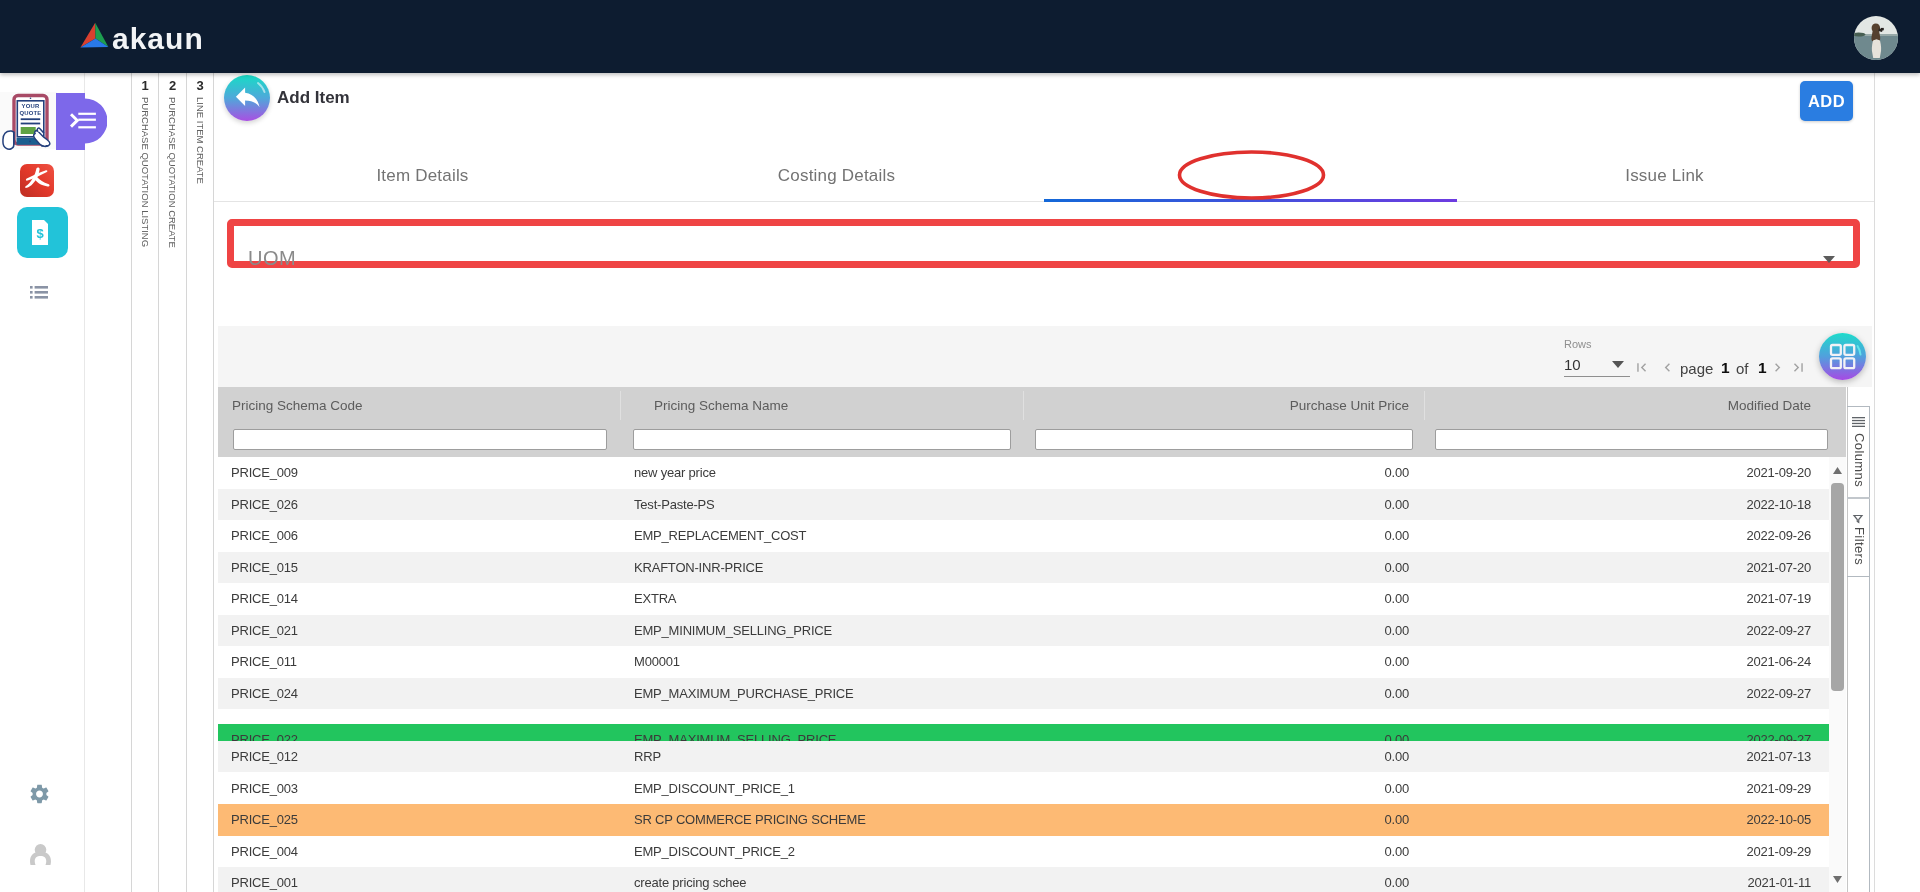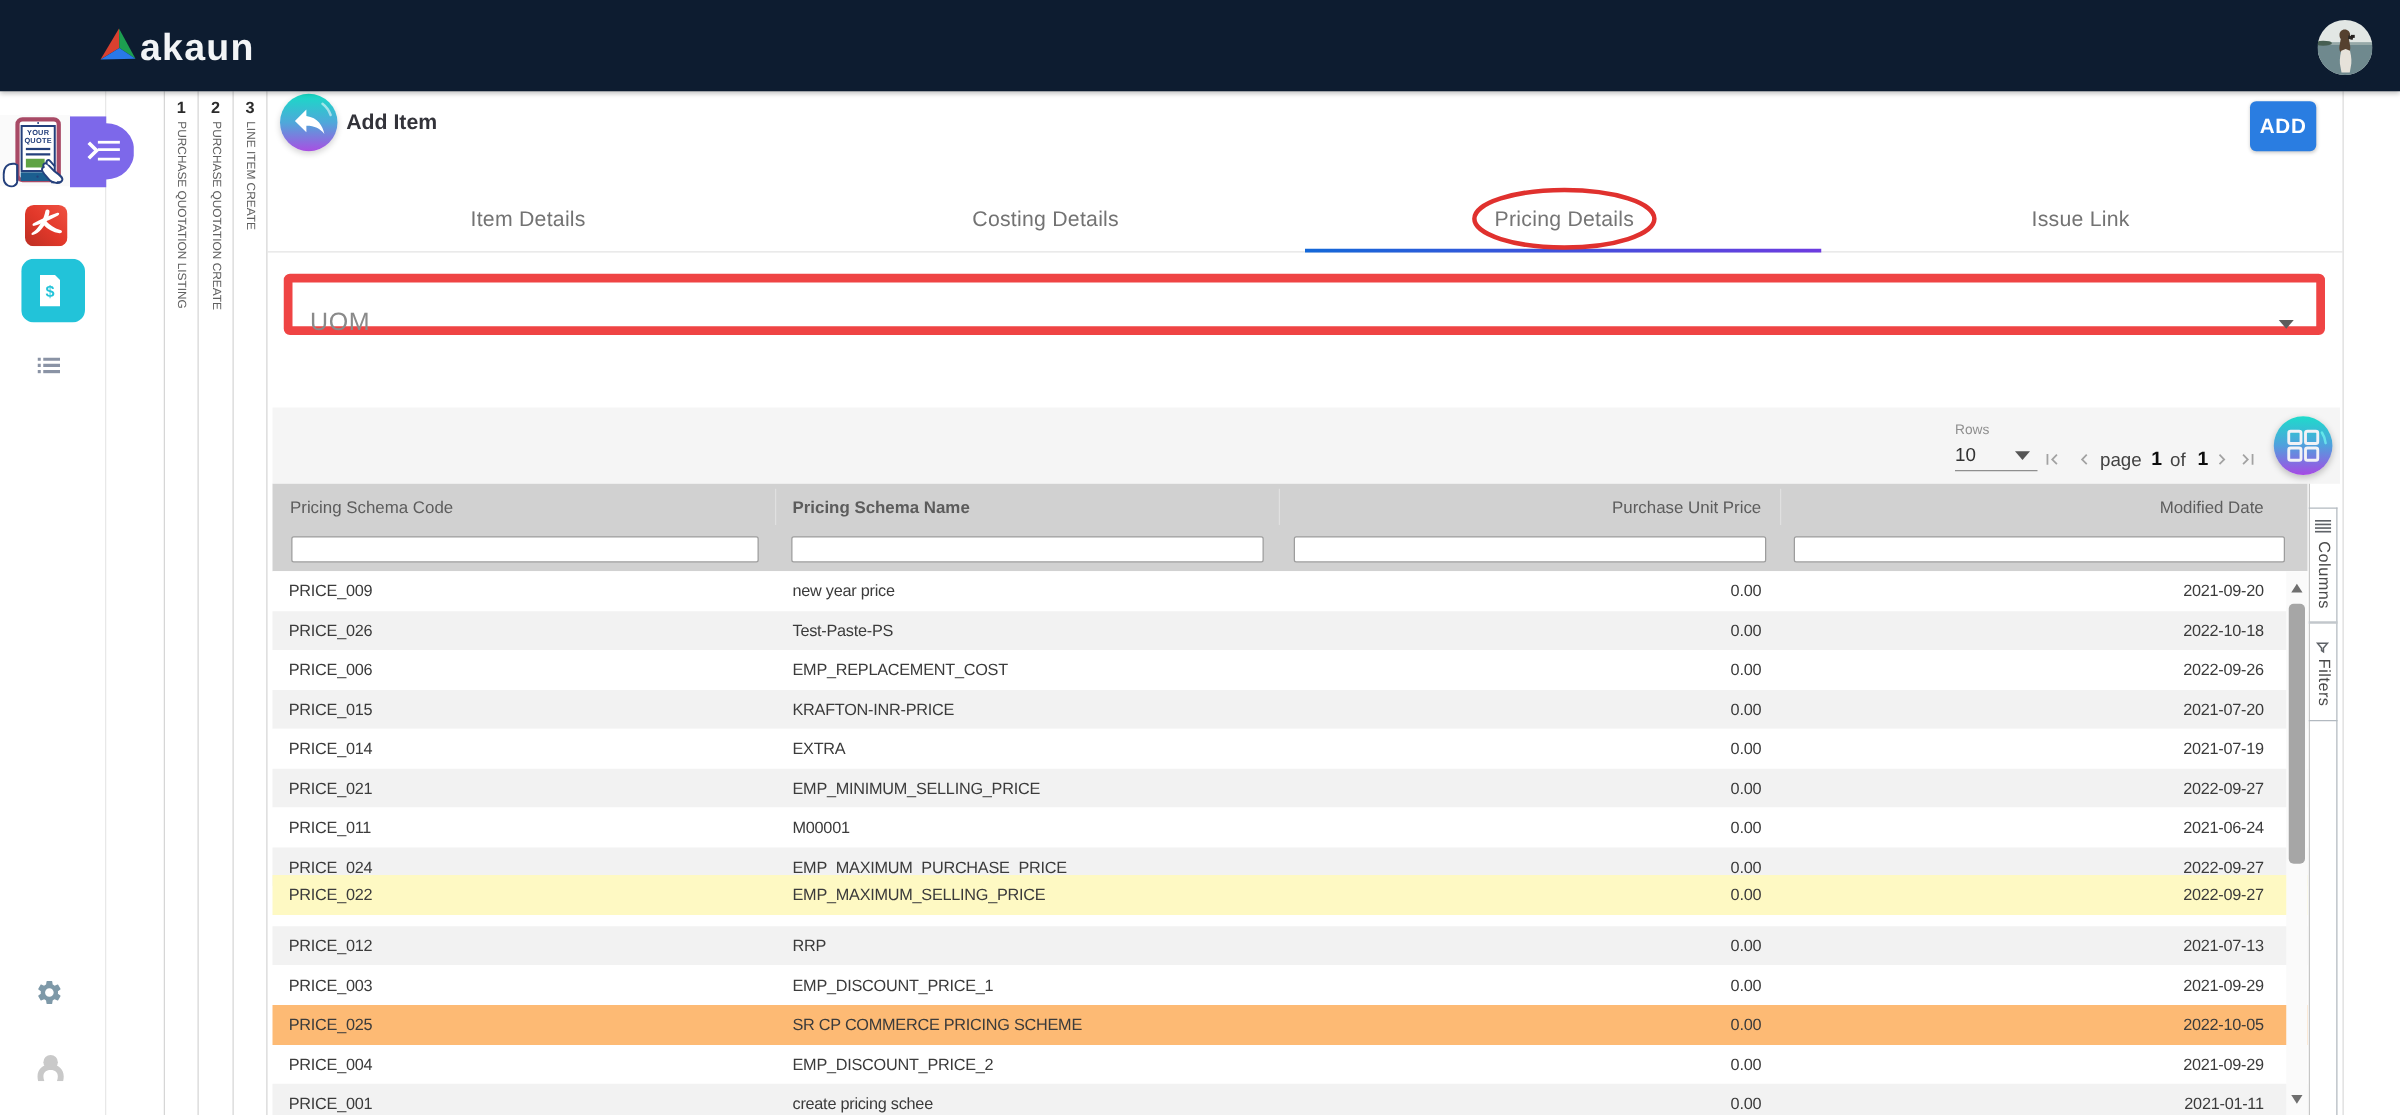--- a/index.html
+++ b/index.html
@@ -207,21 +207,20 @@
     <path d="M34 8 A 19.5 19.5 0 0 1 40.5 17" fill="none" stroke="rgba(255,255,255,0.55)" stroke-width="2" stroke-linecap="round"></path>
     <path d="M10 9V5l-7 7 7 7v-4.1c5 0 8.5 1.6 11 5.1-1-5-4-10-11-11z" fill="#fff" transform="translate(8,6) scale(1.31)"></path>
   </svg>
 </div>
 <div id="addItemTitle">Add Item</div>
 <div id="addbtn">ADD</div>
 
 <div id="tabrow">
   <div class="tab" style="left:1px;">Item Details</div>
   <div class="tab" style="left:415px;">Costing Details</div>
-  <div class="tab" style="left:830px; color:#757575;">Pricing Details</div>
   <div class="tab" style="left:1243px;">Issue Link</div>
 </div>
 <div id="tabline"></div>
 <svg id="redellipse" width="151" height="52" viewBox="0 0 151 52">
   <ellipse cx="75.5" cy="26" rx="72" ry="23" fill="none" stroke="#e0312e" stroke-width="3.6"></ellipse>
 </svg>
 
 <div id="uombox">
     <span class="lbl">UOM</span>
     <span id="uomcaret"></span>
@@ -256,21 +255,21 @@
       <rect x="25.4" y="12" width="9.8" height="9.8" rx="1.5"></rect>
       <rect x="12" y="25.4" width="9.8" height="9.8" rx="1.5"></rect>
       <rect x="25.4" y="25.4" width="9.8" height="9.8" rx="1.5"></rect>
     </g>
   </svg>
 </div>
 
 <div id="table">
   <div id="thead">
     <span class="th" style="left:14px;">Pricing Schema Code</span>
-    <span class="th" style="left:416px;font-weight:bold;">Pricing Schema Name</span>
+    <span class="th" style="left:436px;">Pricing Schema Name</span>
     <span class="th" style="right:437px;">Purchase Unit Price</span>
     <span class="th" style="right:35px;">Modified Date</span>
     <span style="position:absolute; left:402px; top:4px; width:1px; height:29px; background:#e0e0e0;"></span>
     <span style="position:absolute; left:805px; top:4px; width:1px; height:29px; background:#e0e0e0;"></span>
     <span style="position:absolute; left:1206px; top:4px; width:1px; height:29px; background:#e0e0e0;"></span>
   </div>
   <div id="tfilter">
     <span class="finput" style="left:15px; width:374px;"></span>
     <span class="finput" style="left:415px; width:378px;"></span>
     <span class="finput" style="left:817px; width:378px;"></span>
@@ -318,21 +317,21 @@
         <span class="c2">M00001</span>
         <span class="c3">0.00</span>
         <span class="c4">2021-06-24</span>
       </div>
     <div class="trow" style="top:290.85px; background:#f2f2f2;">
         <span class="c1">PRICE_024</span>
         <span class="c2">EMP_MAXIMUM_PURCHASE_PRICE</span>
         <span class="c3">0.00</span>
         <span class="c4">2022-09-27</span>
       </div>
-    <div class="trow" style="top:313px; background:#fef9c3;">
+    <div class="trow" style="top:337px; background:#22c55e;">
         <span class="c1">PRICE_022</span>
         <span class="c2">EMP_MAXIMUM_SELLING_PRICE</span>
         <span class="c3">0.00</span>
         <span class="c4">2022-09-27</span>
       </div>
     <div class="trow" style="top:353.95px; background:#f2f2f2;">
         <span class="c1">PRICE_012</span>
         <span class="c2">RRP</span>
         <span class="c3">0.00</span>
         <span class="c4">2021-07-13</span>

